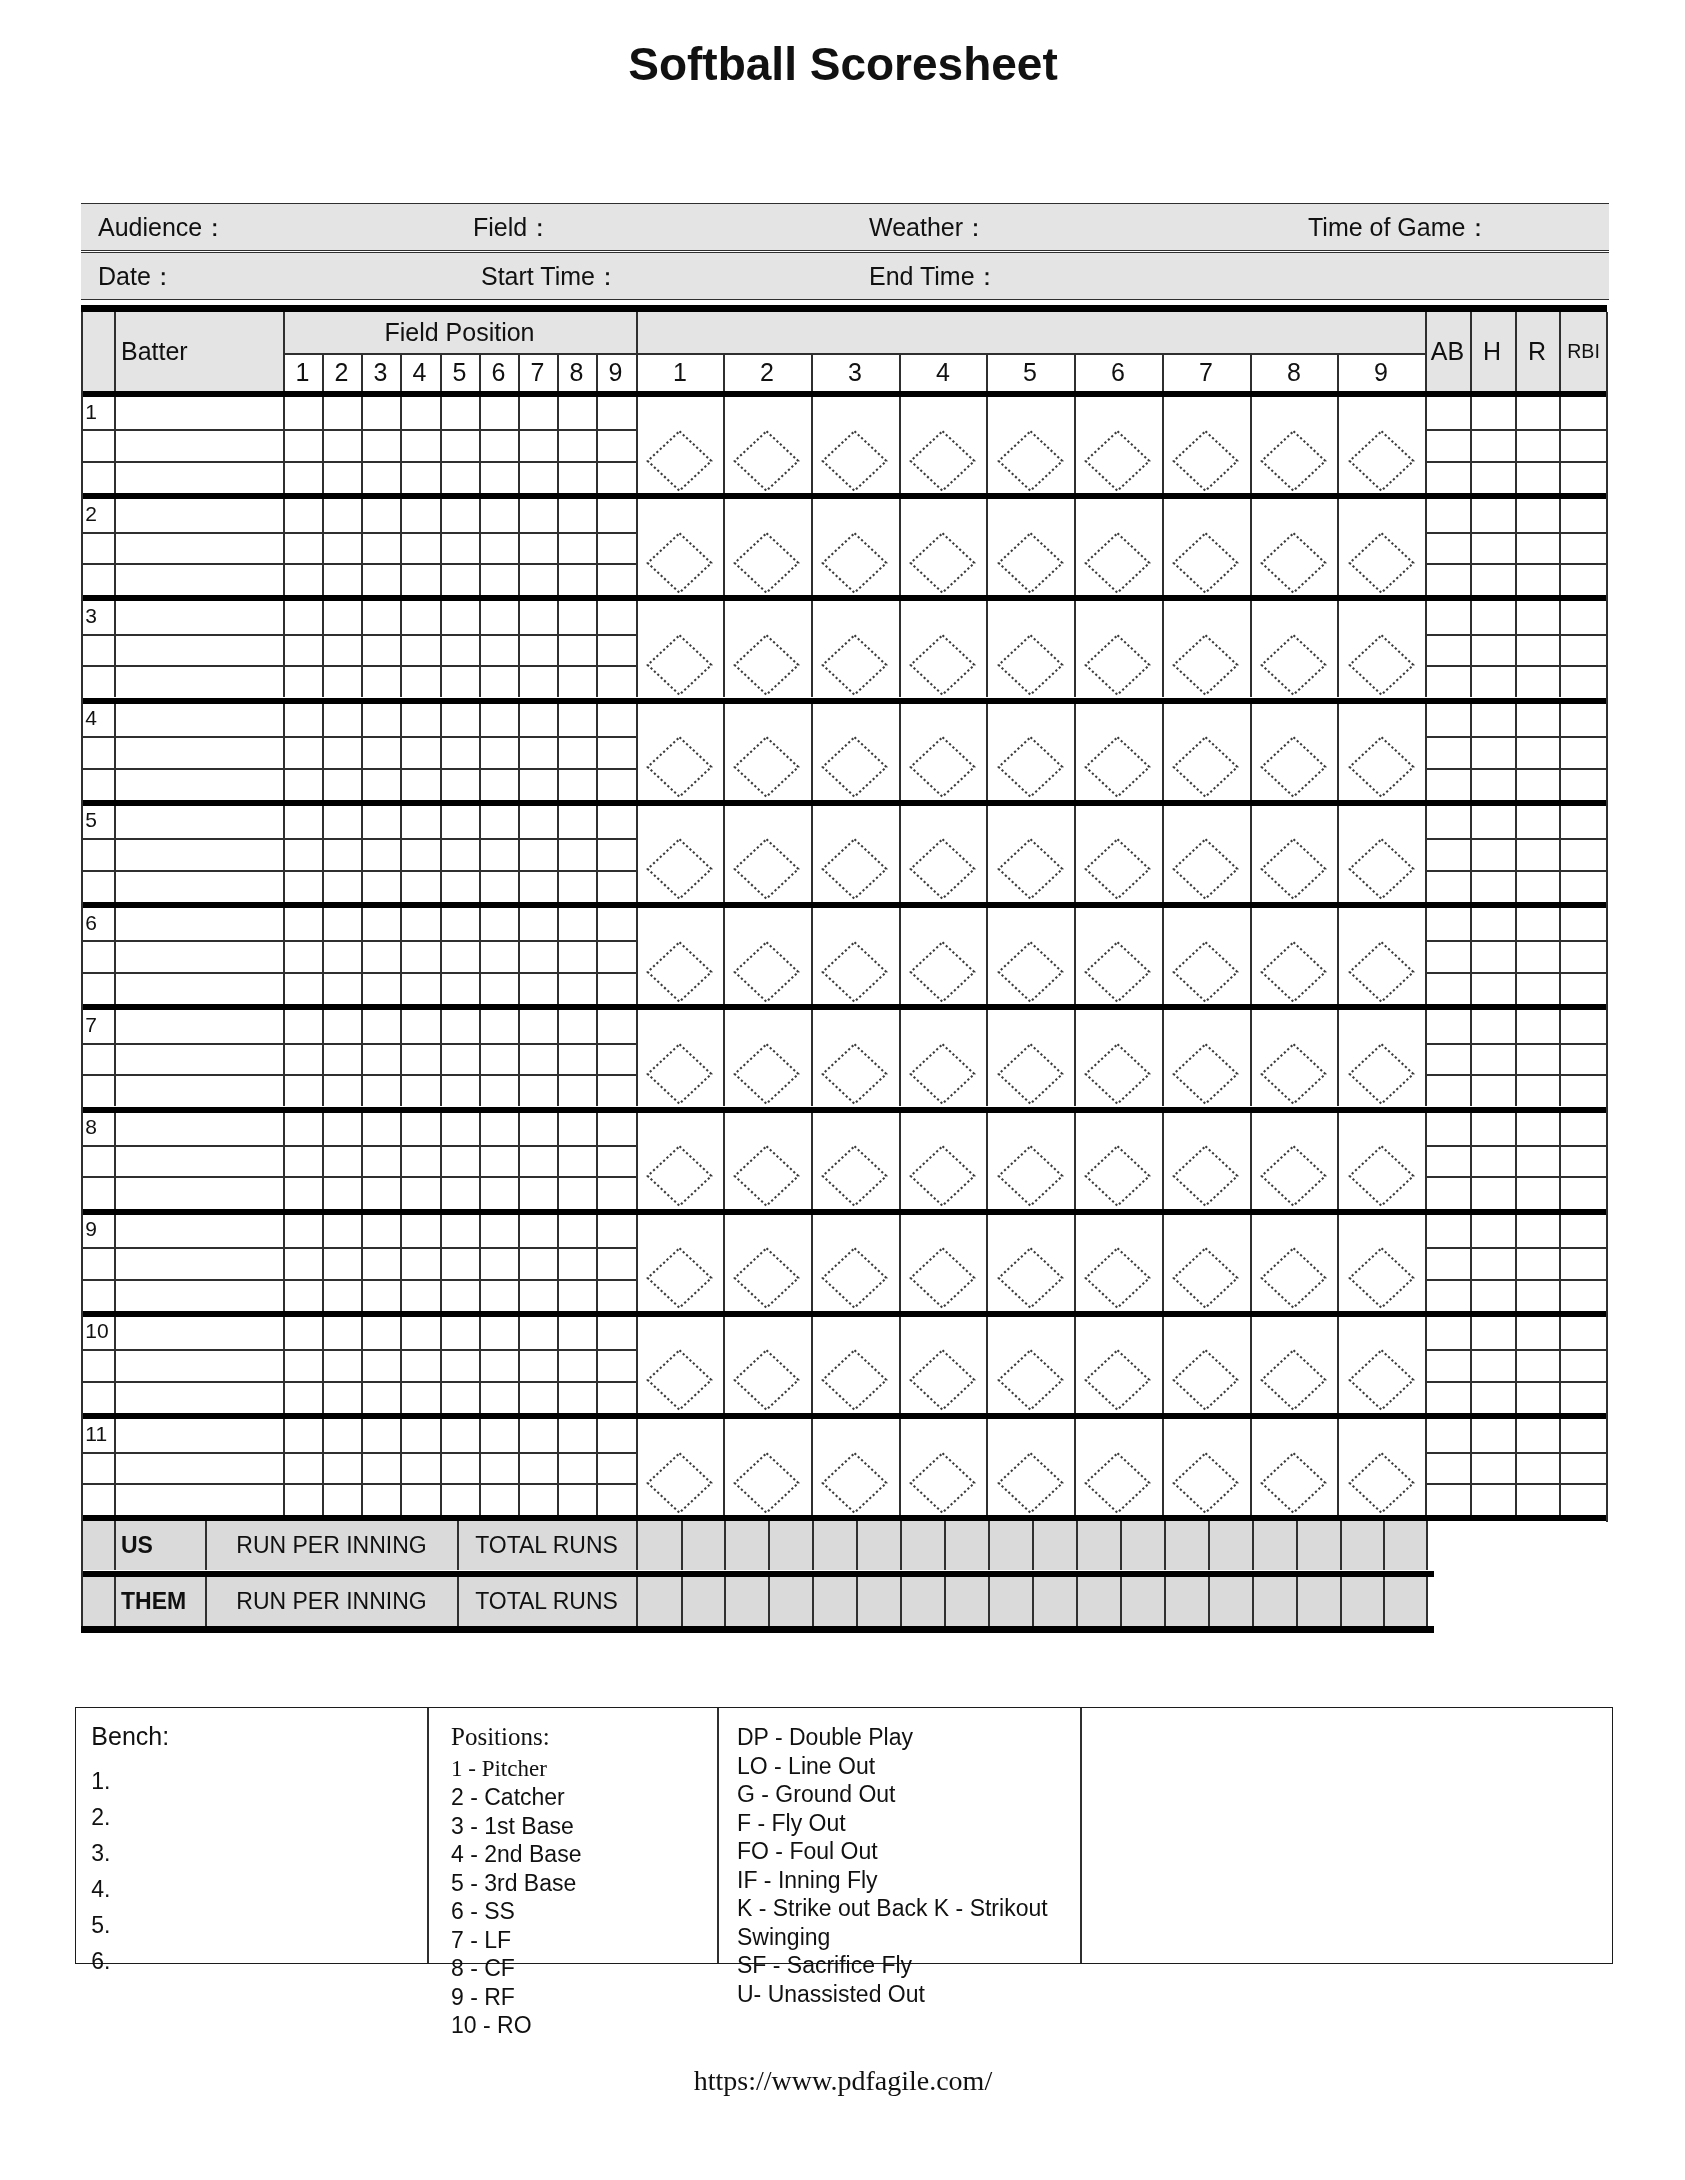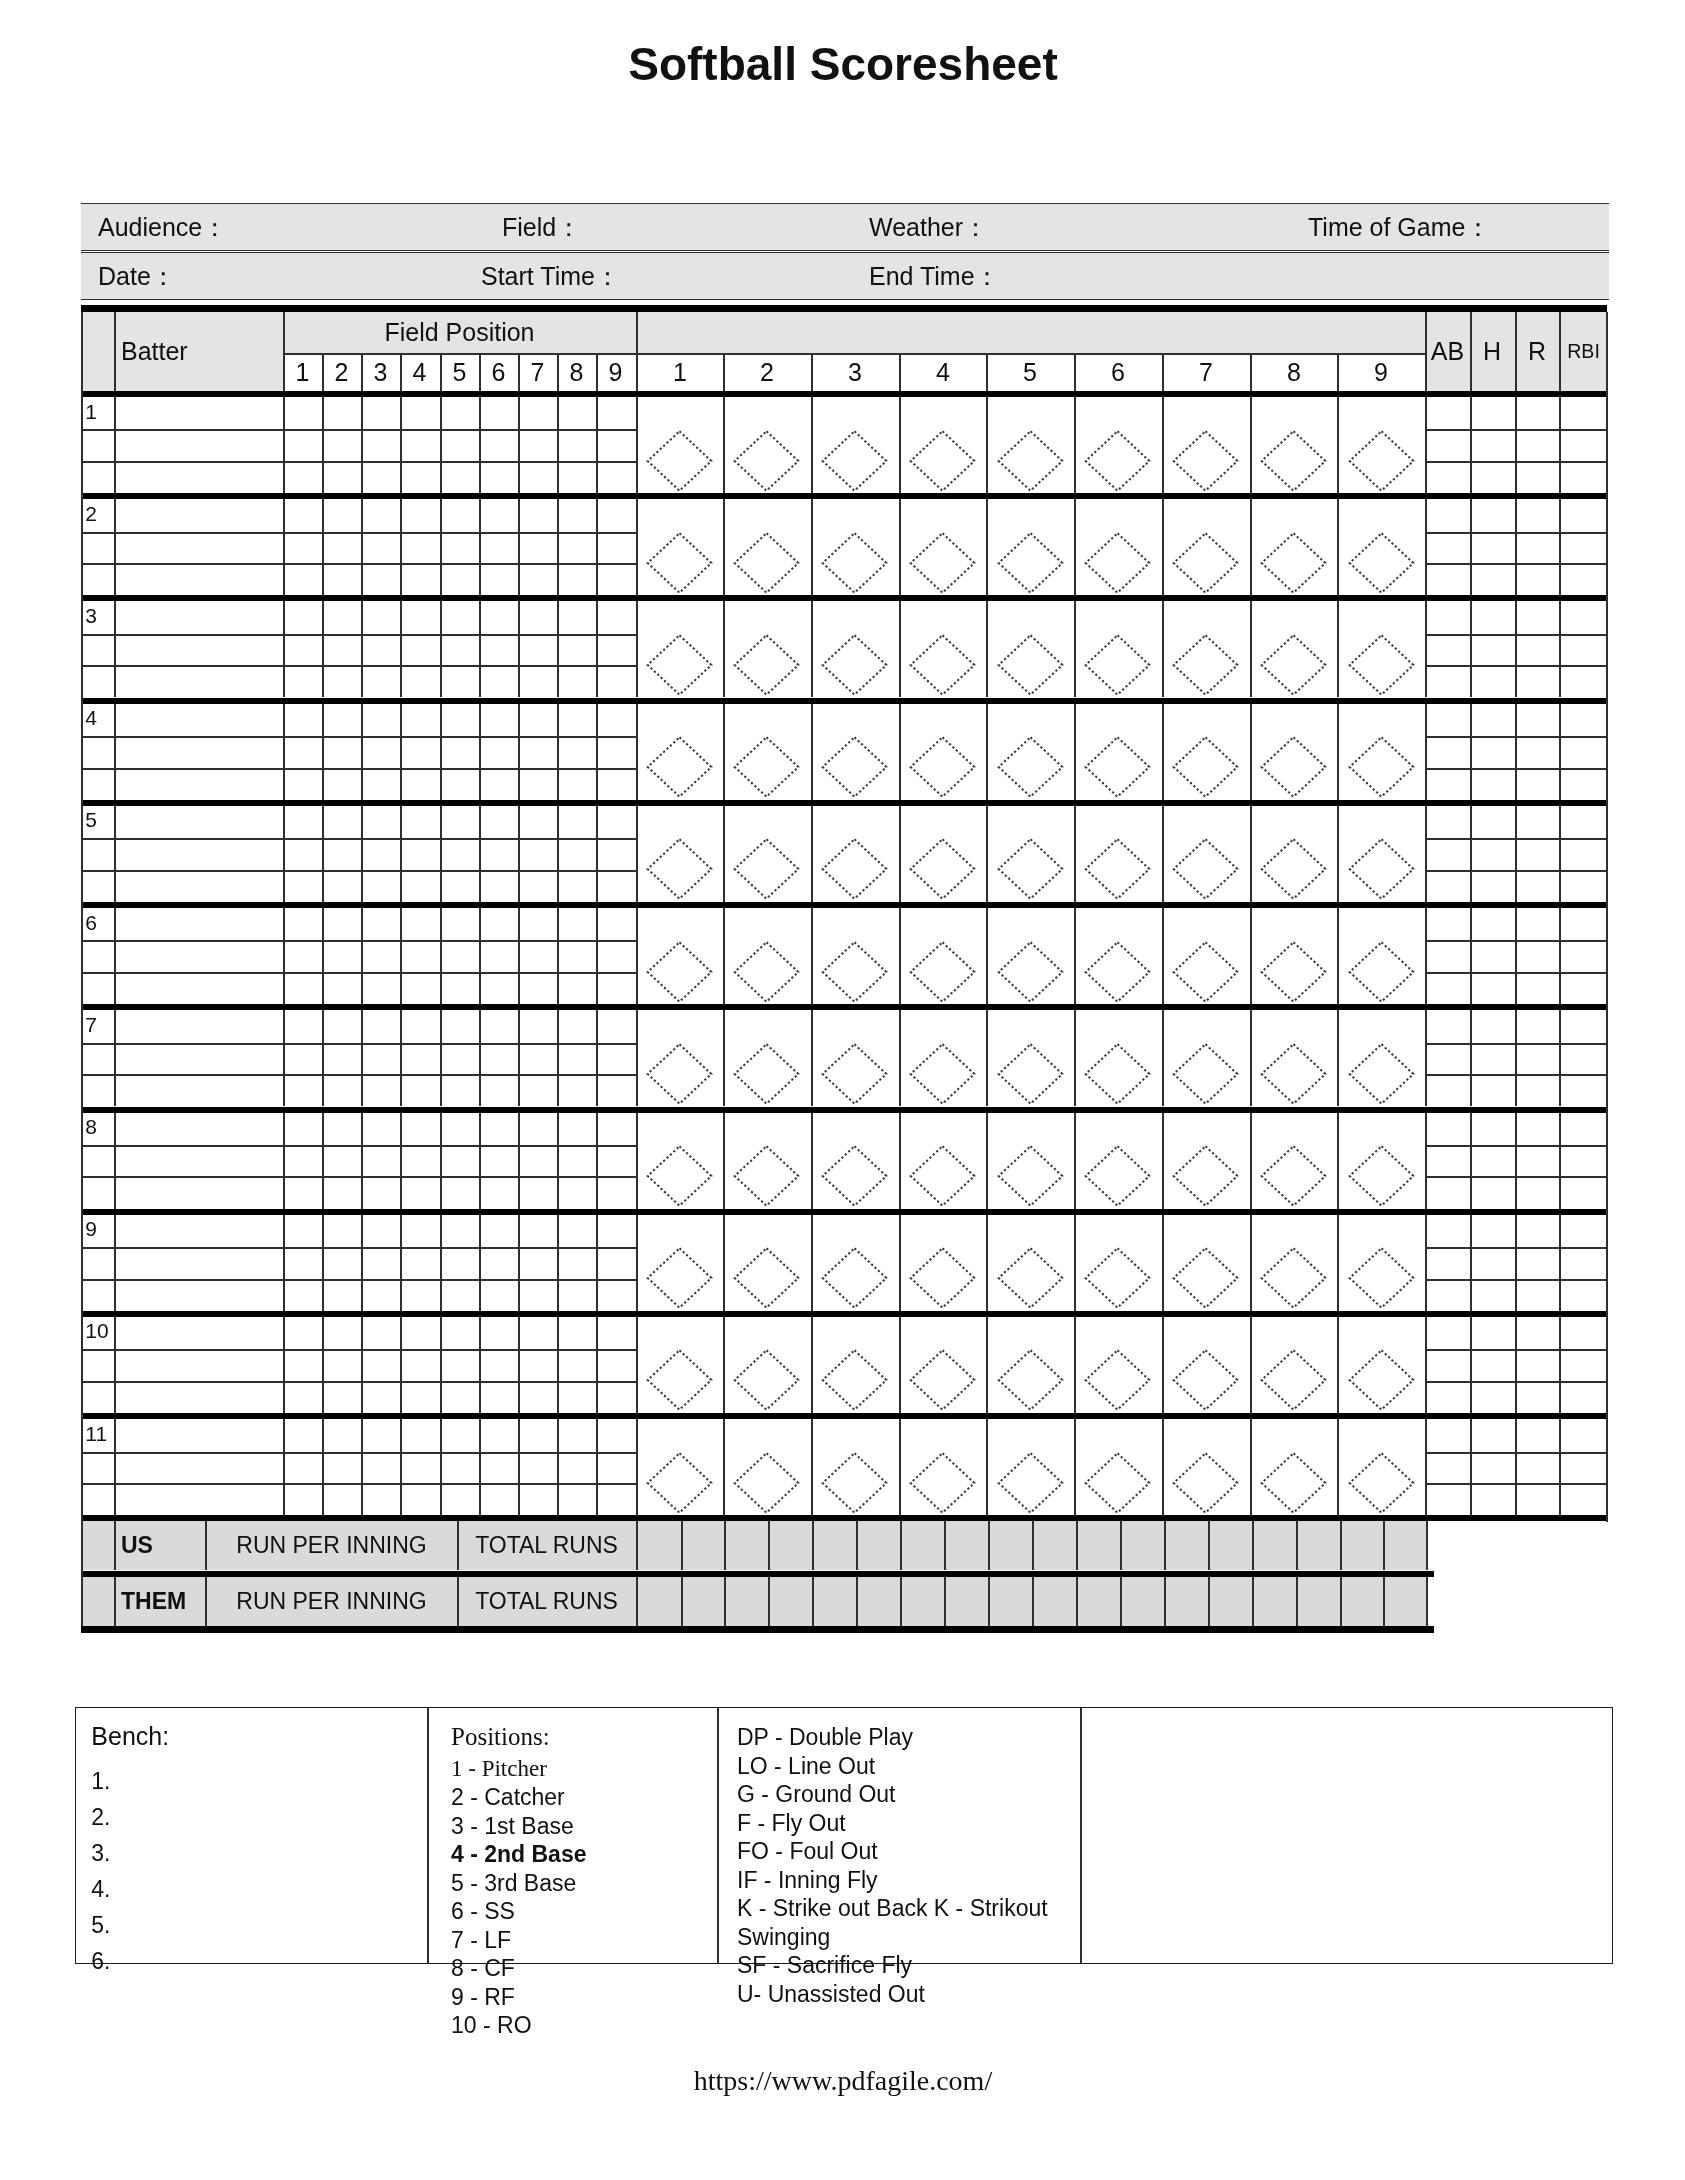--- a/index.html
+++ b/index.html
@@ -50,21 +50,21 @@
 </style>
 </head>
 <body>
 
 <div class="page">
 
   <div class="title">Softball Scoresheet</div>
 
   <div class="info-row" style="top:203px">
     <span class="info-label" style="left:17px">Audience：</span>
-    <span class="info-label" style="left:421px">Field：</span>
+    <span class="info-label" style="left:392px">Field：</span>
     <span class="info-label" style="left:788px">Weather：</span>
     <span class="info-label" style="left:1227px">Time of Game：</span>
     <span class="info-field" style="left:153px;width:239px"></span>
     <span class="info-field" style="left:477px;width:298px"></span>
     <span class="info-field" style="left:907px;width:307px"></span>
     <span class="info-field" style="left:1405px;width:119px"></span>
   </div>
   <div class="info-row" style="top:252px">
     <span class="info-label" style="left:17px">Date：</span>
     <span class="info-label" style="left:400px">Start Time：</span>
@@ -1108,21 +1108,21 @@
           <div class="legend-item" style="line-height: 36px;">5.</div>
           <div class="legend-item" style="line-height: 36px;">6.</div>
         </div>
     </div>
     <div class="legend-col" style="left:353px;width:288px;padding:15.3px 0 0 22px">
       <div class="legend-title serif" style="margin-bottom:3.4px">Positions:</div>
       <div id="positions-list">
           <div class="legend-item serif" style="line-height: 28.5px;">1 - Pitcher</div>
           <div class="legend-item" style="line-height: 28.5px;">2 - Catcher</div>
           <div class="legend-item" style="line-height: 28.5px;">3 - 1st Base</div>
-          <div class="legend-item" style="line-height: 28.5px; font-weight: bold;">4 - 2nd Base</div>
+          <div class="legend-item" style="line-height: 28.5px;">4 - 2nd Base</div>
           <div class="legend-item" style="line-height: 28.5px;">5 - 3rd Base</div>
           <div class="legend-item" style="line-height: 28.5px;">6 - SS</div>
           <div class="legend-item" style="line-height: 28.5px;">7 - LF</div>
           <div class="legend-item" style="line-height: 28.5px;">8 - CF</div>
           <div class="legend-item" style="line-height: 28.5px;">9 - RF</div>
           <div class="legend-item" style="line-height: 28.5px;">10 - RO</div>
         </div>
     </div>
     <div class="legend-col" style="left:642px;width:362px;padding:15.3px 20.4px 0 19px">
       <div id="abbrev-list">

